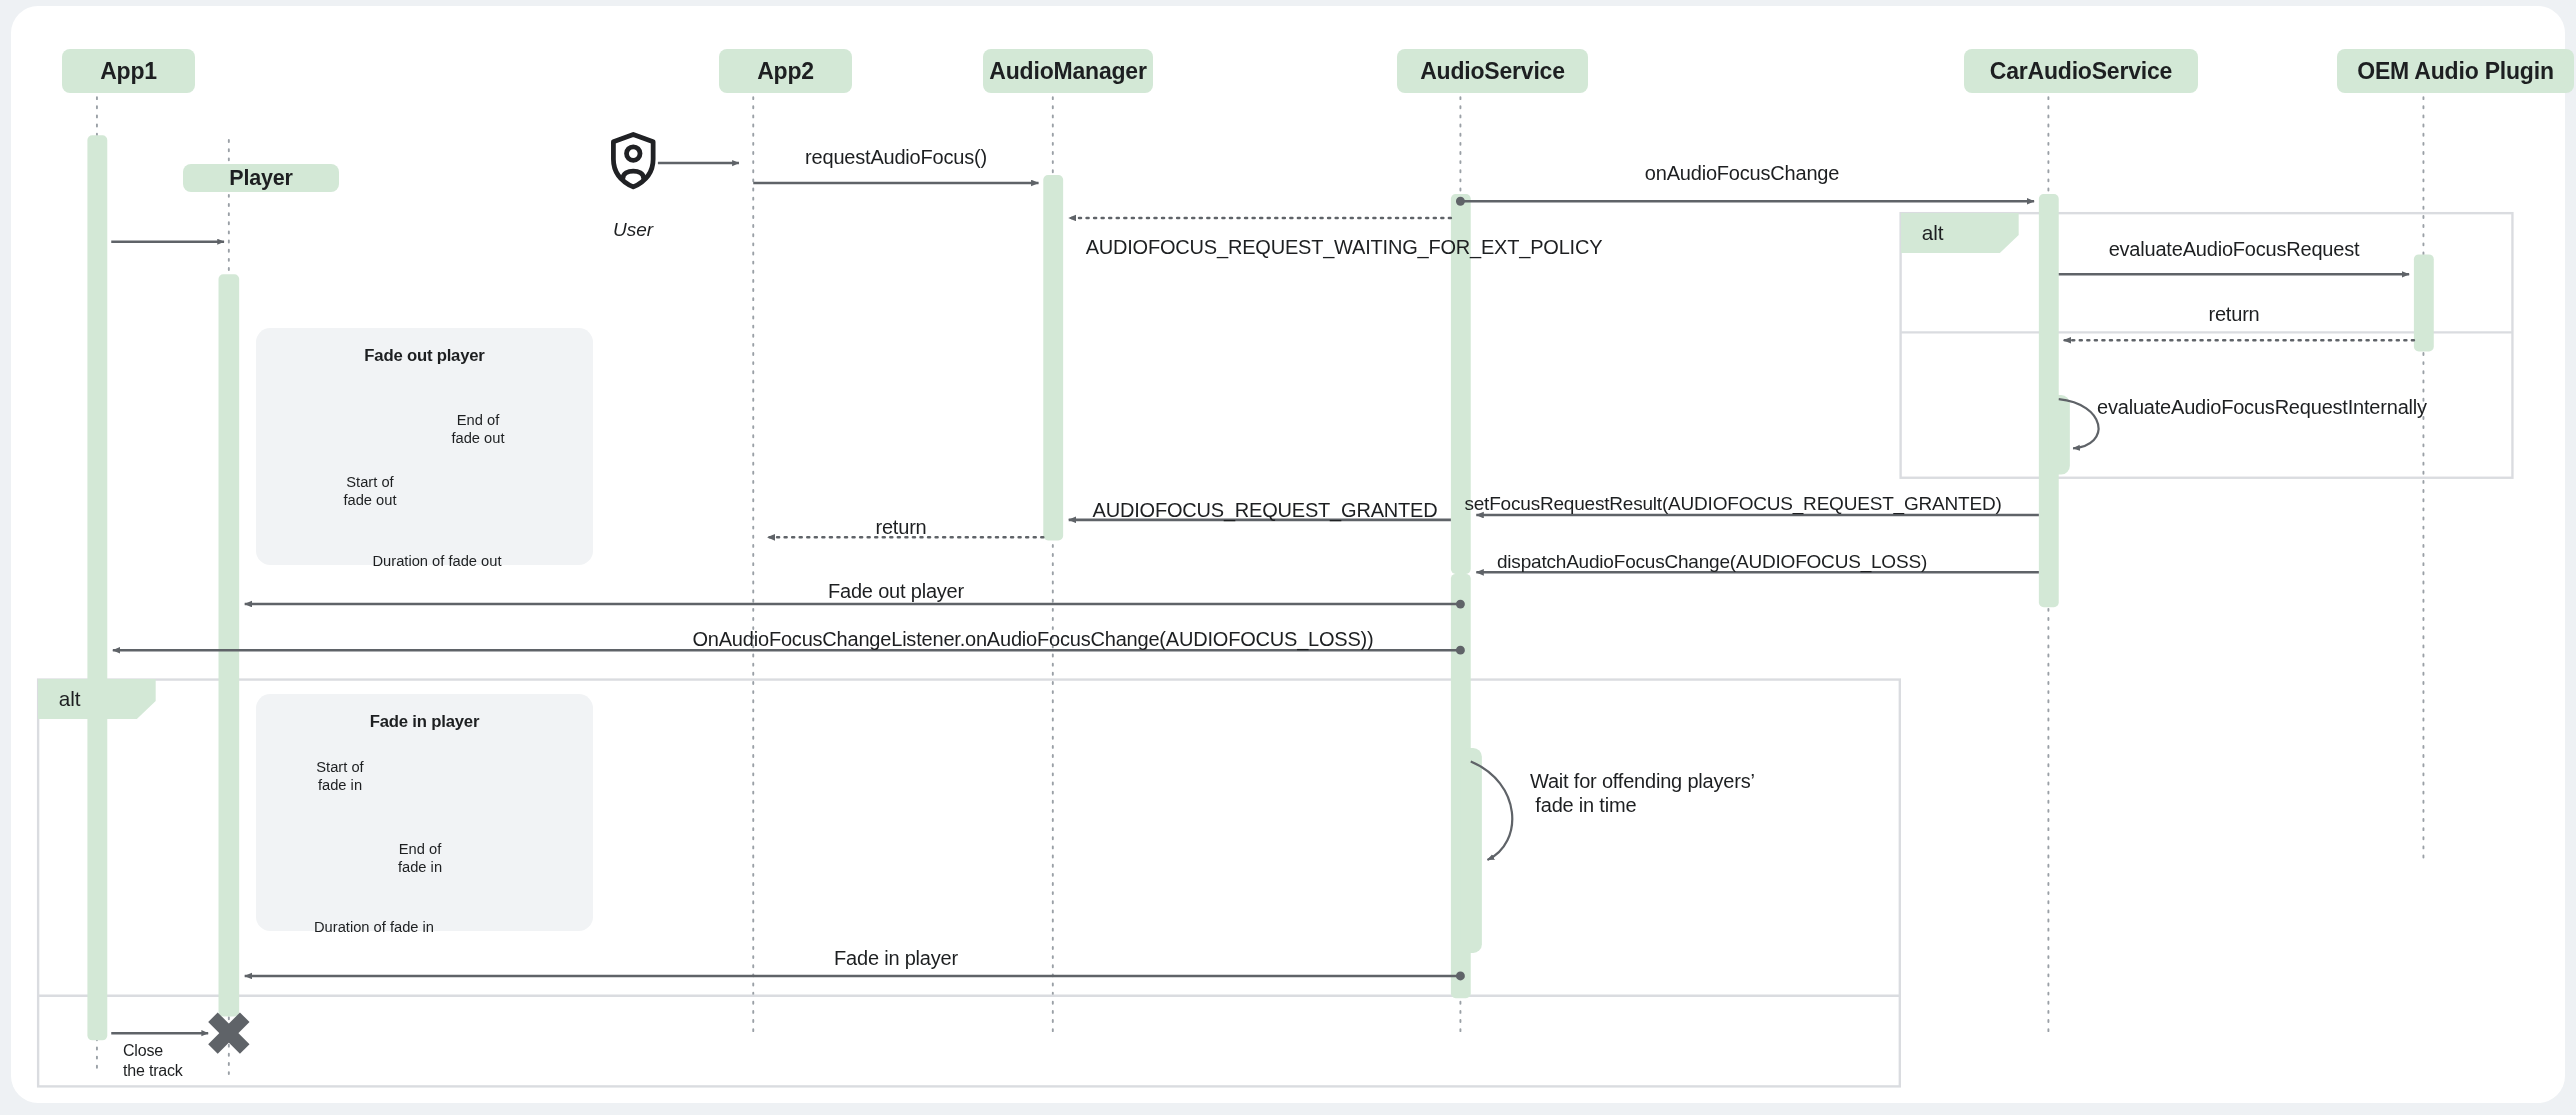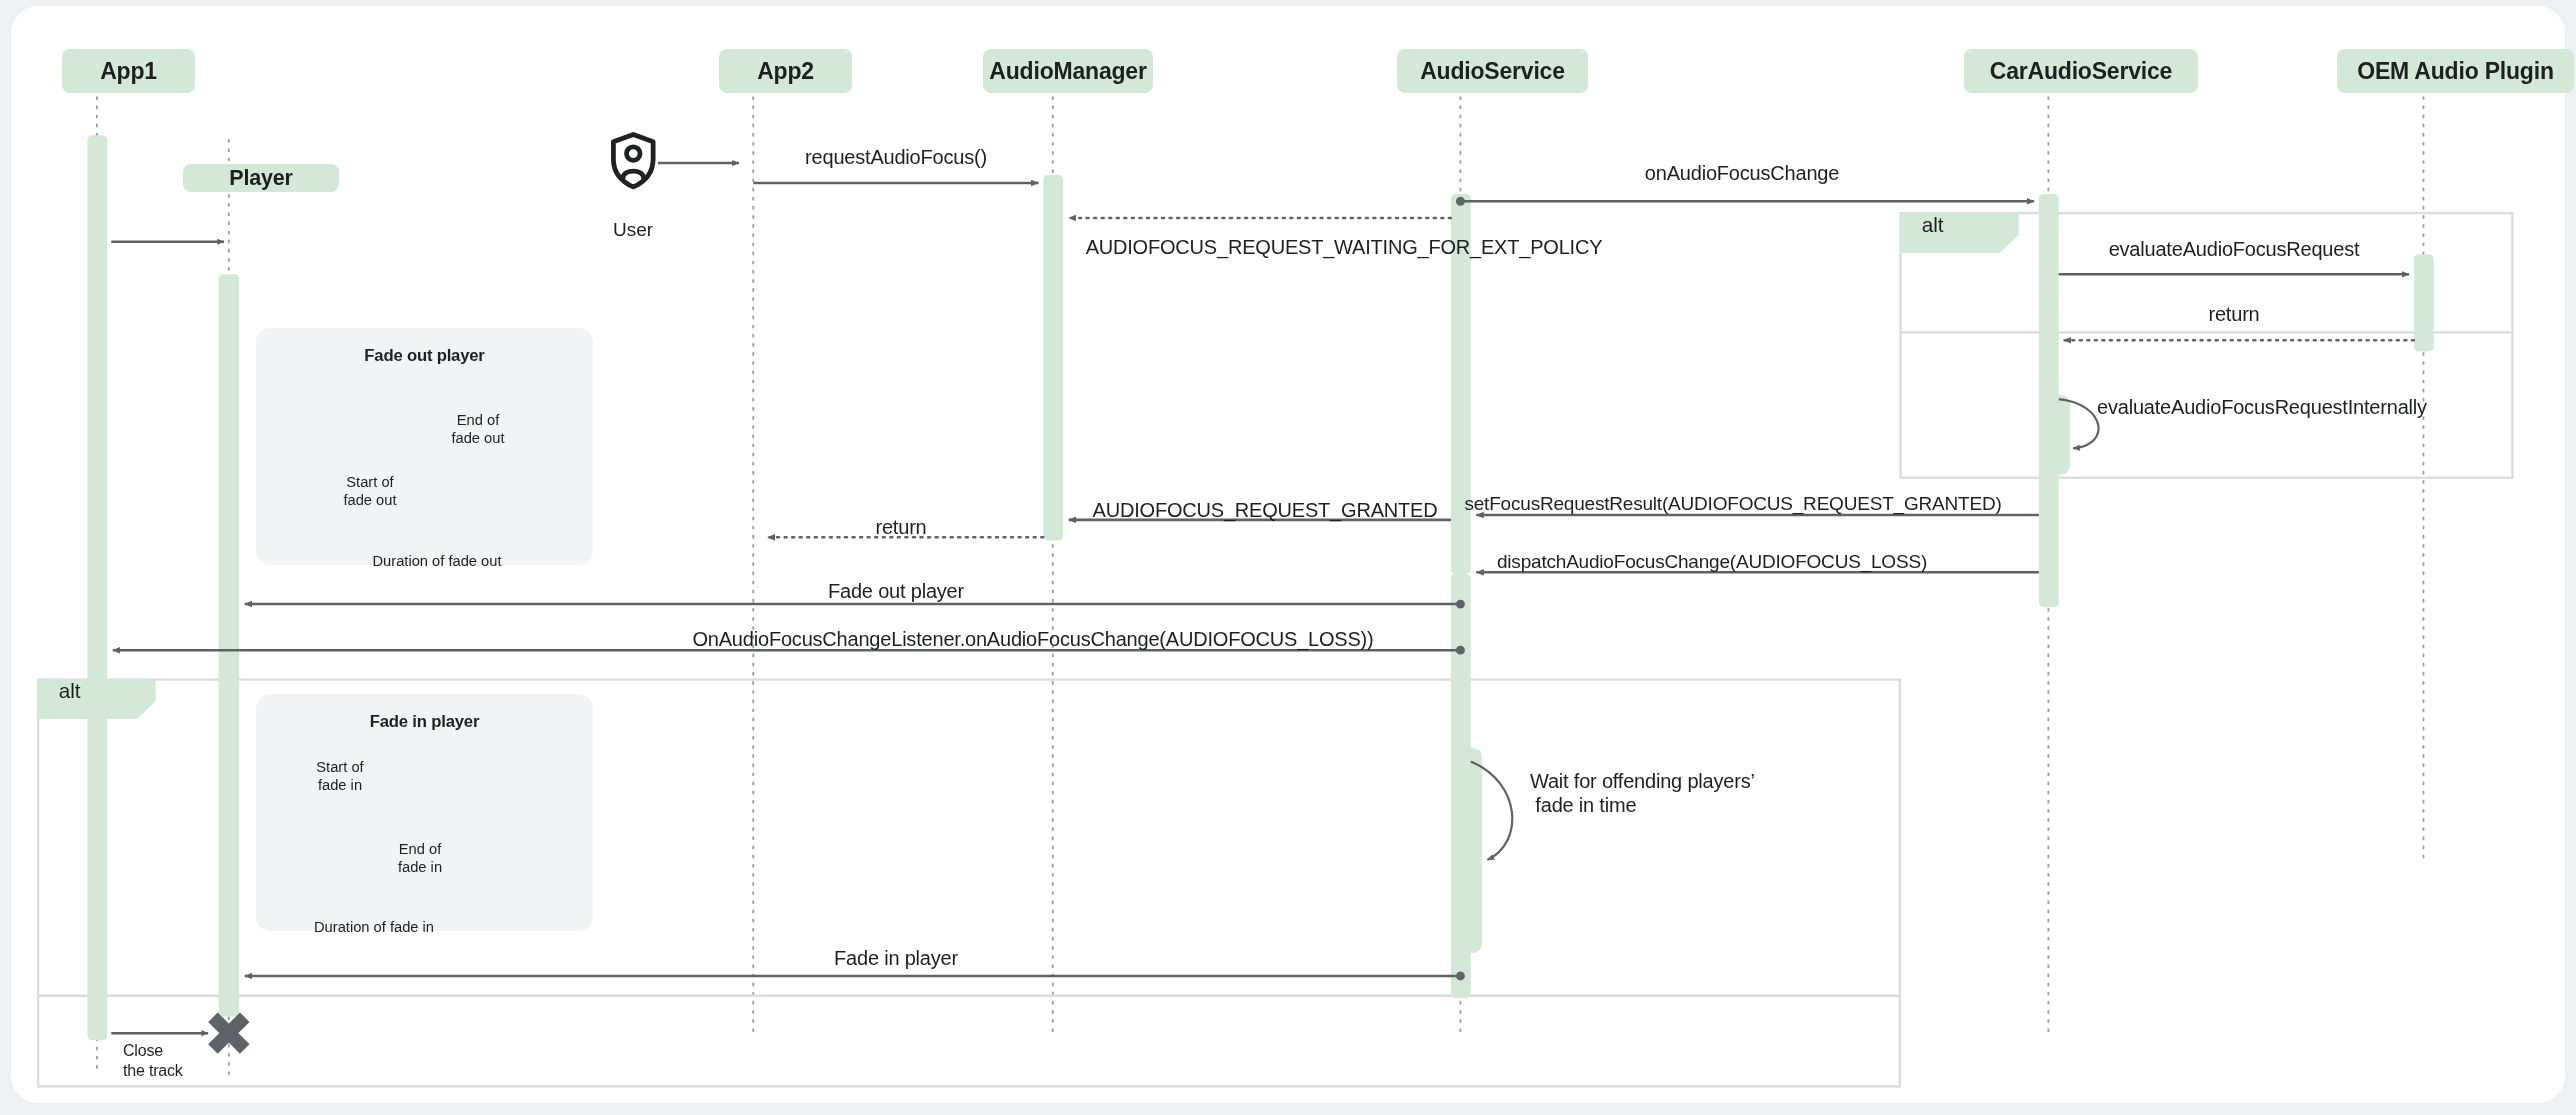--- a/index.html
+++ b/index.html
@@ -22,21 +22,21 @@
   .msg{
     position:absolute;color:#1d1f21;font-size:20px;white-space:nowrap;
     letter-spacing:-0.2px;
   }
   .msg.ctr{transform:translateX(-50%);}
   .msg.small{font-size:19px;}
   .msg.multi{white-space:pre;line-height:1.22;}
 
   .altlabel{
     position:absolute;font-size:20.7px;color:#1d1f21;
-    display:flex;align-items:flex-start;padding-left:20.7px;
+    display:flex;align-items:center;padding-left:20.7px;
     background:#d3e8d6;
     clip-path:polygon(0 0,100% 0,100% 55%,84% 100%,0 100%);
   }
 
   .chartbox{position:absolute;background:#f1f3f5;border-radius:14.3px;}
   .chartttl{position:absolute;width:100%;text-align:center;font-weight:bold;
             font-size:16.7px;color:#1d1f21;letter-spacing:-0.2px;}
   .chtxt{position:absolute;font-size:14.7px;color:#1d1f21;line-height:1.2;
          text-align:center;transform:translateX(-50%);white-space:pre;}
 
@@ -204,21 +204,21 @@
   <div class="plabel big" style="left:1365px;top:49px;width:191px;">
     <span>AudioService</span>
   </div>
   <div class="plabel big" style="left:1932px;top:49px;width:234px;">
     <span>CarAudioService</span>
   </div>
   <div class="plabel big" style="left:2305px;top:49px;width:237px;">
     <span>OEM Audio Plugin</span>
   </div>
 
-  <div class="usercap" style="left:633px;top:219px;">User</div>
+  <div class="usercap" style="left:633px;top:219px;font-style:italic;">User</div>
 
   <div class="altlabel" style="left:1901px;top:213px;width:97px;height:40px;">
     <span>alt</span>
   </div>
   <div class="altlabel" style="left:38px;top:679px;width:97px;height:40px;">
     <span>alt</span>
   </div>
 
   <div class="msg ctr" style="left:896px;top:146px;">requestAudioFocus()</div>
 

